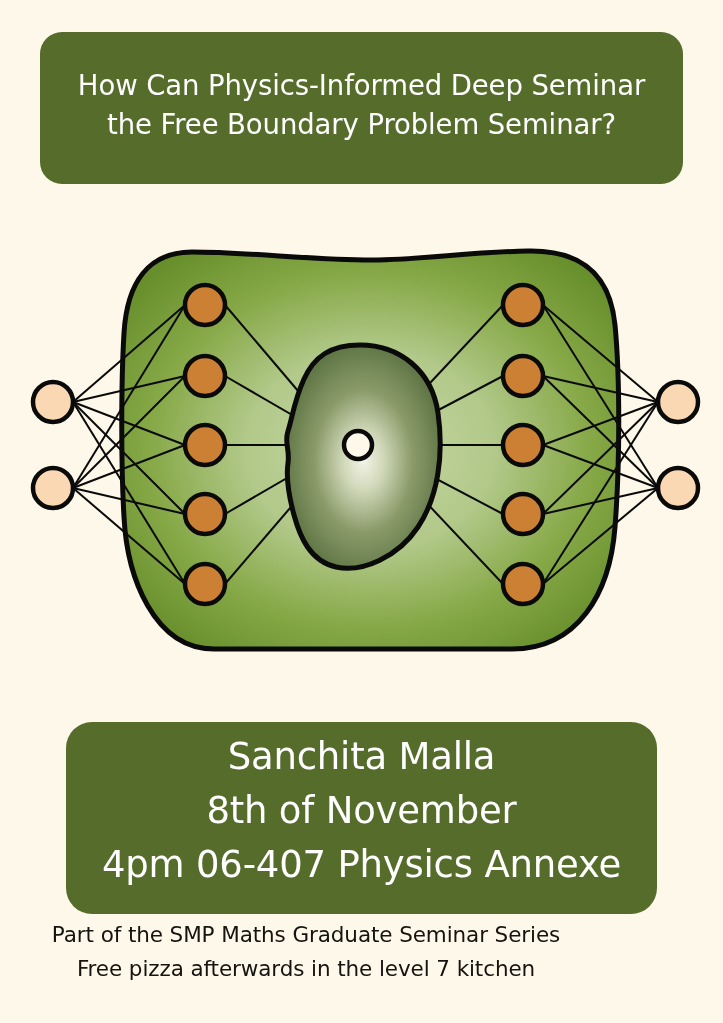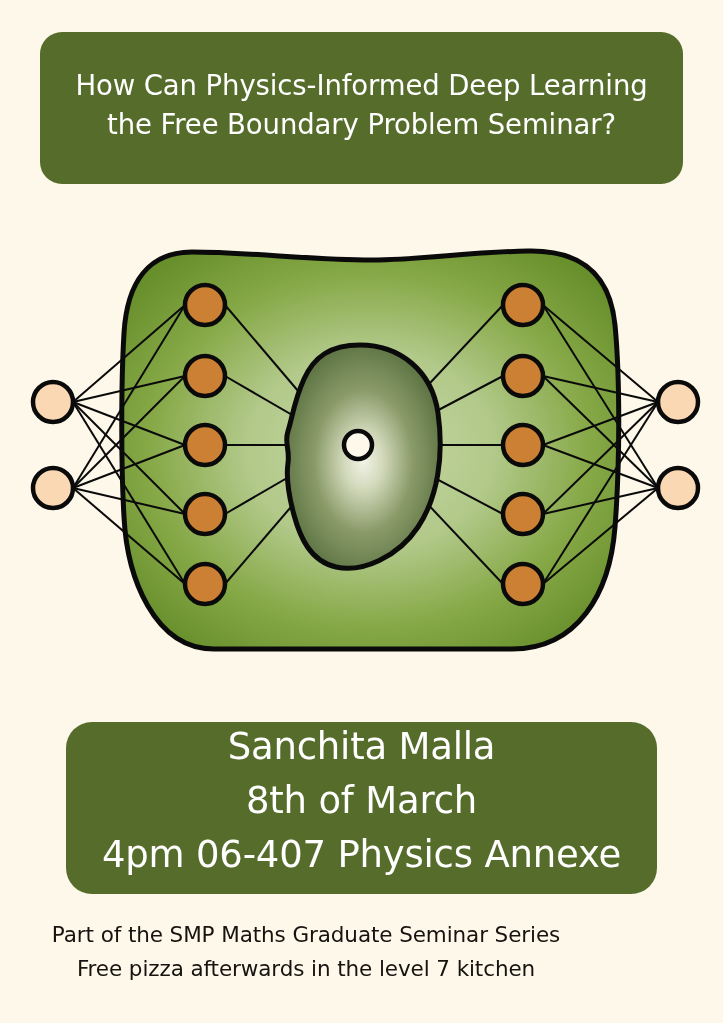--- a/index.html
+++ b/index.html
@@ -55,21 +55,21 @@
     width: 723px;
     height: 500px;
   }
 
   
   .speaker-banner {
     position: absolute;
     left: 66px;
     top: 722px;
     width: 591px;
-    height: 172px;
+    height: 192px;
     background: #556c2b;
     border-radius: 26px;
     display: flex;
     flex-direction: column;
     align-items: center;
     justify-content: center;
     box-sizing: border-box;
     padding: 2px 12px 16px 12px;
   }
   .speaker-line {
@@ -101,21 +101,21 @@
     white-space: nowrap;
     letter-spacing: -0.1px;
   }
 </style>
 </head>
 <body>
 
 <div class="poster">
 
   <div class="title-banner">
-    <div class="title-line">How Can Physics-Informed Deep Learning</div>
+    <div class="title-line">How Can Physics-Informed Deep Seminar</div>
     <div class="title-line">the Free Boundary Problem Seminar?</div>
   </div>
 
   <div class="diagram">
     <svg width="723" height="500" viewBox="0 0 723 500" xmlns="http://www.w3.org/2000/svg">
       <defs>
         <radialGradient id="outerGrad" cx="50%" cy="50%" r="62%">
           <stop offset="0%" stop-color="#c9d8a5"></stop>
           <stop offset="40%" stop-color="#b2c98a"></stop>
           <stop offset="72%" stop-color="#86a846"></stop>
@@ -221,21 +221,21 @@
         <circle cx="678" cy="197" r="20" fill="#fad8b4" stroke="#0a0a0a" stroke-width="4.5"></circle>
         <circle cx="678" cy="283" r="20" fill="#fad8b4" stroke="#0a0a0a" stroke-width="4.5"></circle>
       </g>
 
       <circle cx="358" cy="240" r="14" fill="#fdf8e9" stroke="#0a0a0a" stroke-width="4.5"></circle>
     </svg>
   </div>
 
   <div class="speaker-banner">
     <div class="speaker-line">Sanchita Malla</div>
-    <div class="speaker-line">8th of March</div>
+    <div class="speaker-line">8th of November</div>
     <div class="speaker-line">4pm 06-407 Physics Annexe</div>
   </div>
 
   <div class="footer">
     <div class="footer-line">Part of the SMP Maths Graduate Seminar Series</div>
     <div class="footer-line">Free pizza afterwards in the level 7 kitchen</div>
   </div>
 
 </div>
 

